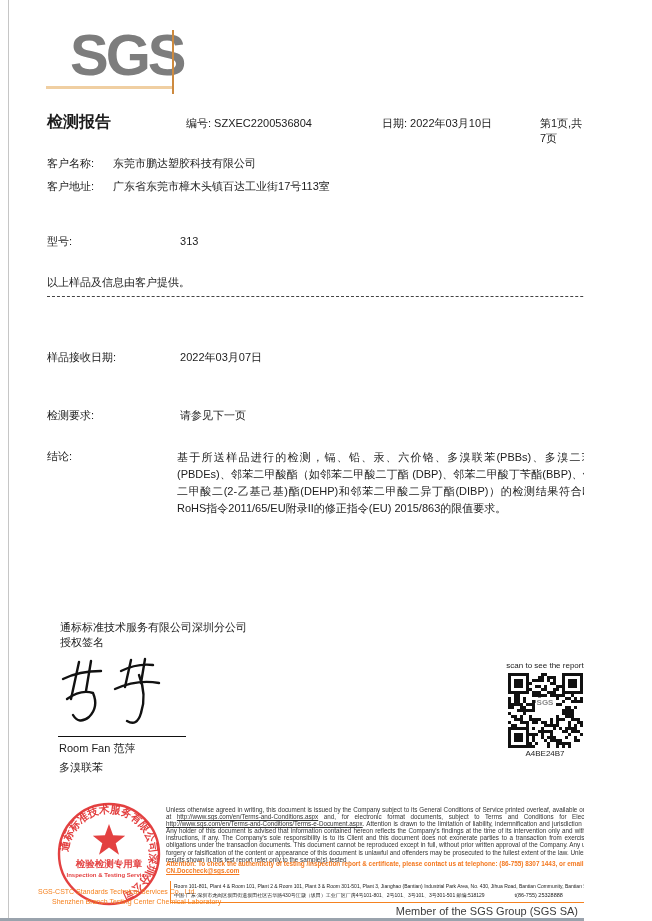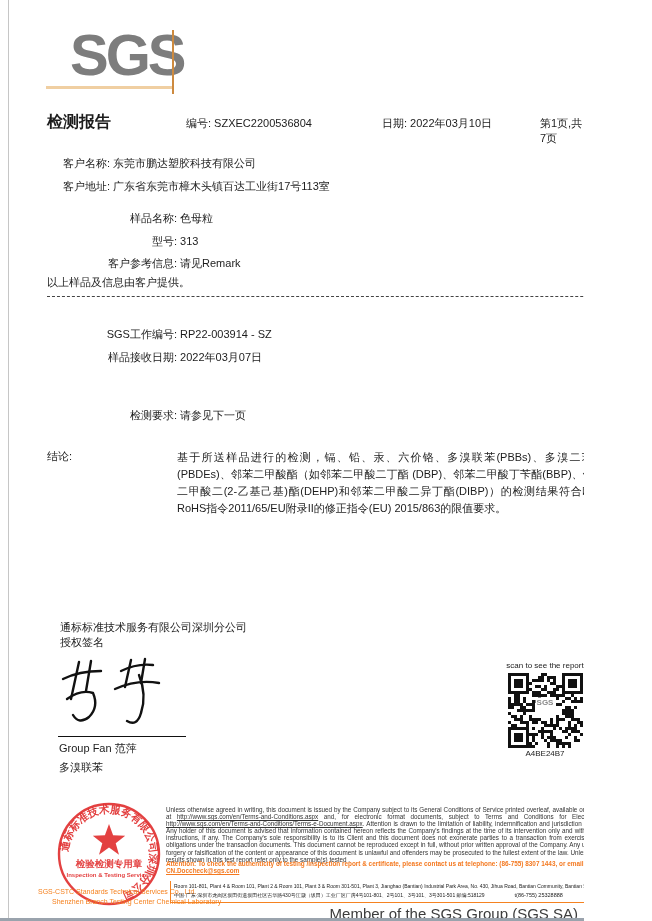--- a/index.html
+++ b/index.html
@@ -13,21 +13,21 @@
   .logo-hline{position:absolute;left:46px;top:86px;width:128px;height:3px;background:#f0cfa2;}
   .logo-vline{position:absolute;left:172px;top:30px;width:2px;height:64px;background:#cd8a3f;}
 
   
   .title{position:absolute;left:47px;top:112px;font-size:16px;font-weight:bold;}
   .hno{position:absolute;left:186px;top:116px;font-size:11px;}
   .hdate{position:absolute;left:382px;top:116px;font-size:11px;}
   .hpage{position:absolute;left:540px;top:116px;font-size:11px;}
 
   .row{position:absolute;left:47px;font-size:11px;white-space:nowrap;}
-  .row .lbl{display:inline-block;text-align:right;}
+  .row .lbl{display:inline-block;}
   .narrow .lbl{width:63px;}
   .wide .lbl{width:130px;}
 
   .dash{position:absolute;left:47px;top:296px;width:601px;border-top:1.5px dashed #444;}
 
   .concl{position:absolute;left:47px;top:449px;font-size:11px;}
   .concl .lbl{position:absolute;left:0;top:0;width:130px;}
   .concl .val{position:absolute;left:130px;top:0;width:428px;line-height:17px;white-space:normal;text-align:justify;}
 
   .sig-company{position:absolute;left:60px;top:620px;font-size:11px;}
@@ -52,21 +52,21 @@
 
   .disc{position:absolute;left:166px;top:806px;width:482px;font-size:6.3px;line-height:7.1px;color:#333;text-align:justify;}
   .disc .lnk{text-decoration:underline;}
   .attn{position:absolute;left:166px;top:860px;width:482px;font-size:6.4px;line-height:7.2px;color:#f47920;font-weight:bold;}
   .attn .lnk{text-decoration:underline;}
 
   .addr{position:absolute;left:170px;top:881px;width:478px;border-left:1.5px solid #f58220;border-right:1.5px solid #f58220;border-bottom:1.5px solid #f58220;padding:1px 3px 2px 3px;}
   .addr-line{display:flex;justify-content:space-between;align-items:flex-start;font-size:5px;color:#222;line-height:9px;white-space:nowrap;overflow:hidden;}
   .addr-line .a{overflow:hidden;text-overflow:clip;margin-right:4px;}
   .addr-line .b{flex:none;font-size:5.5px;}
-  .member{position:absolute;right:6px;top:905px;font-size:15px;color:#3c3c3c;}
+  .member{position:absolute;right:6px;top:905px;font-size:11px;color:#3c3c3c;}
 </style>
 </head>
 <body>
 
 <div class="page">
 
   <div class="logo">SGS</div>
   <div class="logo-hline"></div>
   <div class="logo-vline"></div>
 
@@ -77,40 +77,28 @@
 
   <div class="row narrow" style="top:156px">
     <span class="lbl">客户名称:</span>
     <span>东莞市鹏达塑胶科技有限公司</span>
   </div>
   <div class="row narrow" style="top:179px">
     <span class="lbl">客户地址:</span>
     <span>广东省东莞市樟木头镇百达工业街17号113室</span>
   </div>
 
-  <div class="row wide" style="top:211px">
-    <span class="lbl">样品名称:</span>
-    <span>色母粒</span>
-  </div>
   <div class="row wide" style="top:234px">
     <span class="lbl">型号:</span>
     <span>313</span>
   </div>
-  <div class="row wide" style="top:256px">
-    <span class="lbl">客户参考信息:</span>
-    <span>请见Remark</span>
-  </div>
   <div class="row" style="top:275px">以上样品及信息由客户提供。</div>
 
   <div class="dash"></div>
 
-  <div class="row wide" style="top:327px">
-    <span class="lbl">SGS工作编号:</span>
-    <span>RP22-003914 - SZ</span>
-  </div>
   <div class="row wide" style="top:350px">
     <span class="lbl">样品接收日期:</span>
     <span>2022年03月07日</span>
   </div>
   <div class="row wide" style="top:408px">
     <span class="lbl">检测要求:</span>
     <span>请参见下一页</span>
   </div>
 
   <div class="concl">
@@ -127,21 +115,21 @@
       <path d="M36,6 L31,36"></path>
       <path d="M12,44 Q26,34 38,38 Q44,52 34,62 Q24,70 18,60"></path>
       <path d="M66,16 Q82,8 98,10"></path>
       <path d="M76,5 L70,32"></path>
       <path d="M90,4 L86,28"></path>
       <path d="M60,34 Q82,24 104,28"></path>
       <path d="M84,20 Q92,40 86,58 Q82,72 72,66"></path>
     </g>
   </svg>
   <div class="sig-line"></div>
-  <div class="sig-name">Group Fan 范萍</div>
+  <div class="sig-name">Room Fan 范萍</div>
   <div class="sig-role">多溴联苯</div>
 
   <div class="qrwrap">
     <span class="qr-caption">scan to see the report</span>
     <div class="qr-grid">
         <i style="left: 0px; top: 0px;"></i>
         <i style="left: 3px; top: 0px;"></i>
         <i style="left: 6px; top: 0px;"></i>
         <i style="left: 9px; top: 0px;"></i>
         <i style="left: 12px; top: 0px;"></i>

